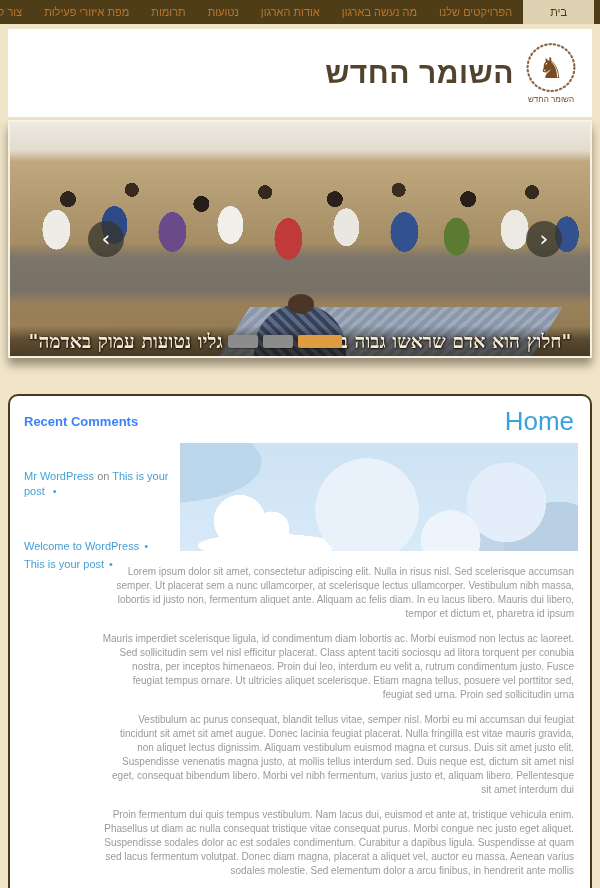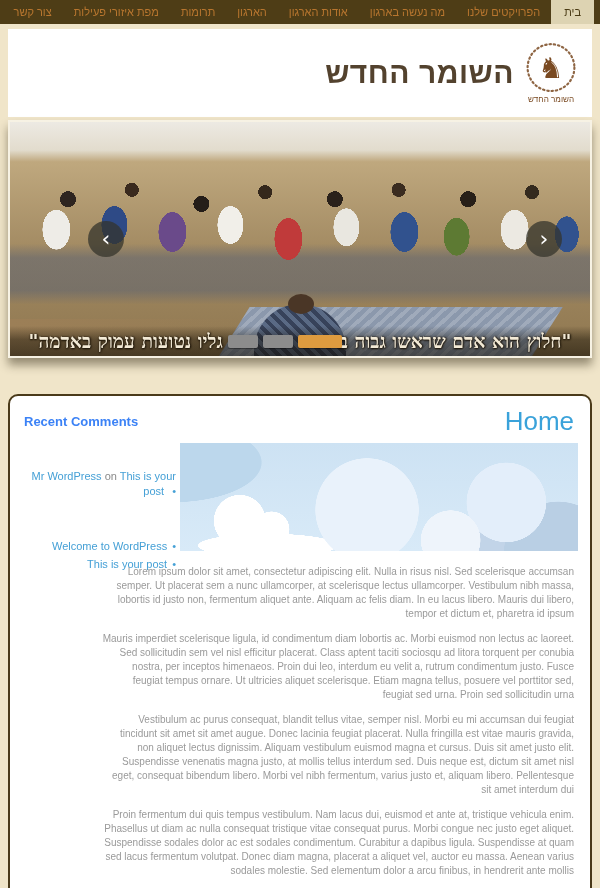--- a/index.html
+++ b/index.html
@@ -17,21 +17,21 @@
     display: flex; flex-direction: row; direction: rtl;
     align-items: stretch;
     padding: 0 6px 0 0;
     font-size: 11px;
   }
   .topnav a {
     color: #b8762f; text-decoration: none;
     display: flex; align-items: center;
     padding: 0 11px; white-space: nowrap;
   }
-  .topnav a.active { background: #ddd3b2; color: #4a3a14; padding: 0 13px; }
+  .topnav a.active { background: #ddd3b2; color: #4a3a14; padding: 0 27px; }
 
   
   .header {
     margin: 5px 8px 0 8px; height: 88px;
     background: #ffffff;
     display: flex; direction: rtl; align-items: center;
     padding: 0 14px; gap: 10px;
   }
   .logo-svg { display: block; }
   .logo-brown { color: #7a4a22; width: 54px; height: 66px; }
@@ -126,21 +126,21 @@
     color: #3aa2da; margin: 0 4px 6px 0;
   }
   .widget-sidebar {
     position: absolute; top: 14px; left: 14px; width: 152px;
     font-size: 11px;
   }
   .widget-title {
     text-align: left; color: #3b82f6; font-weight: bold; font-size: 13px;
     margin: 4px 0 8px 0;
   }
-  .widget-list { list-style: none; direction: ltr; text-align: right; line-height: 15px; margin-top: 40px; }
+  .widget-list { list-style: none; direction: ltr; text-align: left; line-height: 15px; margin-top: 40px; }
   .widget-list li { margin-bottom: 3px; }
   .widget-list li::after { content: "•"; color: #45a0d6; margin-left: 5px; }
   .widget-list a { color: #45a0d6; text-decoration: none; }
   .comment-on { color: #8a8a8a; }
   .clouds {
     margin-left: 158px; height: 108px; margin-top: 2px;
     background-color: #cfe3f4;
     background-image:
       radial-gradient(circle 52px at 47% 62%, #e9f2fb 99%, transparent 100%),
       radial-gradient(circle 26px at 15% 72%, #ffffff 99%, transparent 100%),
@@ -164,21 +164,21 @@
   .logo-caption { font-family: "Liberation Sans", sans-serif; }
 </style>
 </head>
 <body>
 
 <nav class="topnav">
   <a href="#" class="active">בית</a>
   <a href="#">הפרויקטים שלנו</a>
   <a href="#">מה נעשה בארגון</a>
   <a href="#">אודות הארגון</a>
-  <a href="#">הארגון</a>
+  <a href="#">נטועות</a>
   <a href="#">תרומות</a>
   <a href="#">מפת איזורי פעילות</a>
   <a href="#">צור קשר</a>
 </nav>
 
 <header class="header">
   <svg class="logo-svg logo-brown" viewBox="0 0 60 72">
     <circle cx="30" cy="30" r="26" fill="none" stroke="currentColor" stroke-width="2.4" stroke-dasharray="1.6 3.2" stroke-linecap="round" opacity="0.85"></circle>
     <text x="30" y="42" font-size="32" text-anchor="middle" fill="currentColor">♞</text>
     <text x="30" y="68" font-size="9" text-anchor="middle" fill="currentColor" class="logo-caption">השומר החדש</text>

